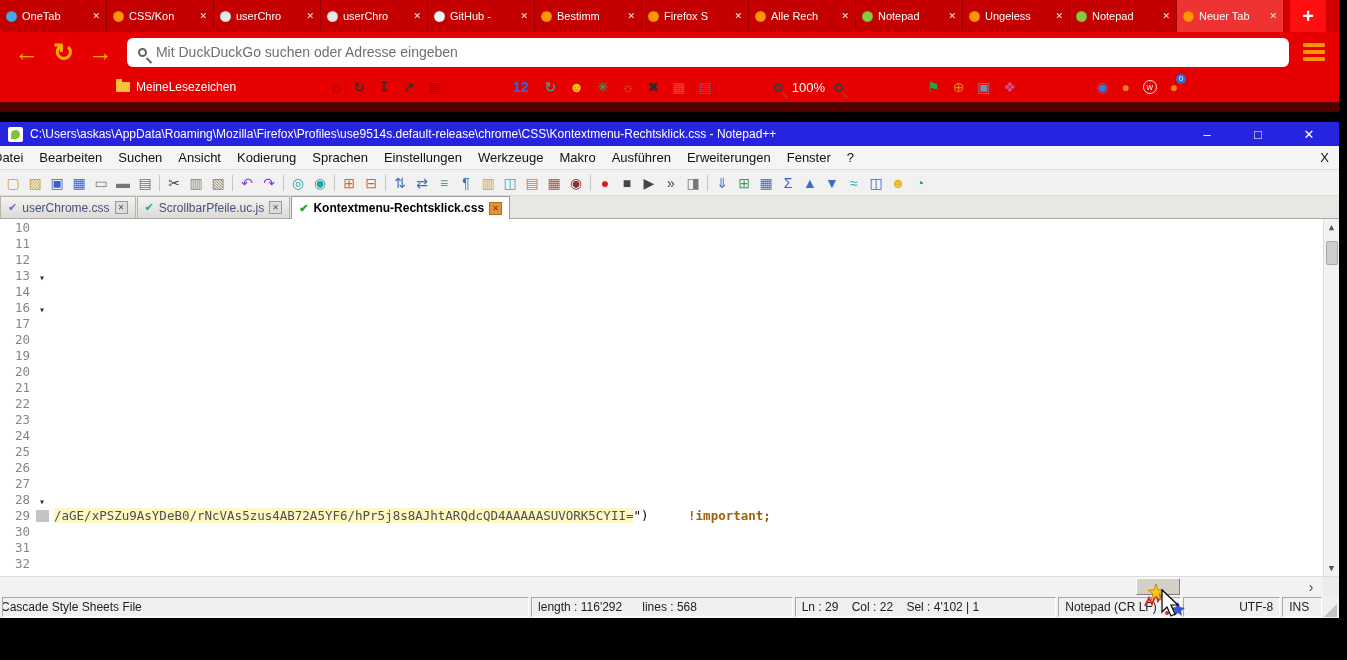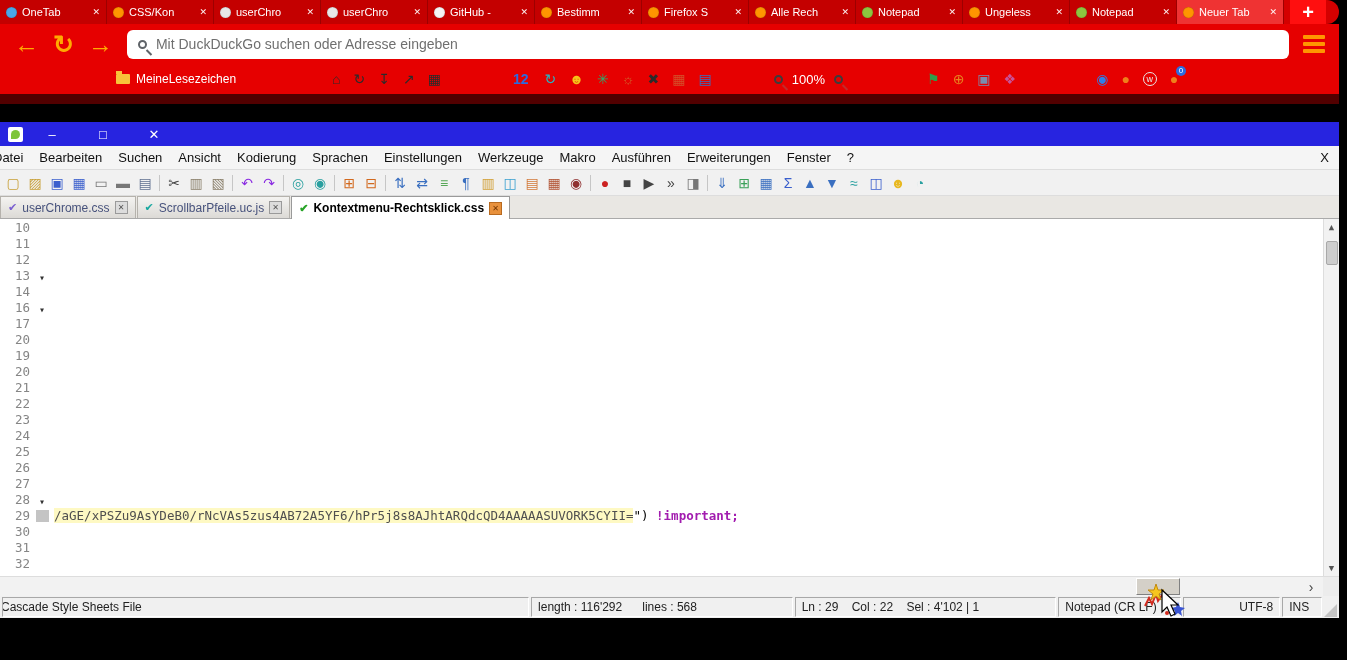--- a/index.html
+++ b/index.html
@@ -6,21 +6,21 @@
   html,body { margin:0; padding:0; }
   body {
     width:1347px; height:660px; background:#000;
     font-family:"Liberation Sans", sans-serif;
     position:relative; overflow:hidden;
   }
   .screen { position:absolute; inset:0; }
 
   
   .browser { position:absolute; left:0; top:0; width:1339px; }
-  .tabstrip { height:24px; background:#d40000; display:flex; align-items:stretch;border-radius:13px; }
+  .tabstrip { height:32px; background:#d40000; display:flex; align-items:stretch; }
   .ff-tabs { display:flex; }
   .fftab { width:107px; display:flex; align-items:center; gap:5px; padding:0 6px;
            background:#c40000; border-right:1px solid #9d0000; color:#fff; font-size:11px; }
   .fftab.active { background:#ef3333; }
   .favicon { width:11px; height:11px; border-radius:50%; flex:0 0 auto; box-shadow:0 0 1px rgba(0,0,0,.5) inset; }
   .tlabel { flex:1; white-space:nowrap; overflow:hidden; }
   .tclose { font-size:9px; opacity:.95; }
   .newtab-btn { width:36px; margin-left:6px; background:#ff0f0f; color:#fff; font-size:20px; font-weight:bold;
                 display:flex; align-items:center; justify-content:center; }
 
@@ -87,21 +87,21 @@
   .editor { position:relative; height:357px; background:#fff; overflow:hidden;
             font-family:"DejaVu Sans Mono","Liberation Mono",monospace; }
   .ln-row { height:16px; display:flex; align-items:center; }
   .ln-num { width:30px; text-align:right; color:#858585; font-size:12.5px; flex:0 0 auto; }
   .ln-margin { width:24px; flex:0 0 auto; text-align:center; }
   .fold { font-size:10px; color:#333; }
   .selbox { display:inline-block; width:13px; height:12px; background:#c4c4c4; vertical-align:middle; }
   .ln-text { font-size:12.5px; white-space:pre; }
   .seg-sel { background:#fef9c3; color:#4f4f4f; }
   .seg-code { color:#000; }
-  .seg-imp { color:#a21caf; font-weight:bold; }
+  .seg-imp { color:#a16207; font-weight:bold;margin-left:32px; }
 
   .vscroll { position:absolute; right:0; top:0; width:16px; height:100%; background:#f2f2f2;
              border-left:1px solid #ddd; display:flex; flex-direction:column; align-items:center; font-size:9px; color:#555; }
   .varrow { height:16px; width:100%; display:flex; align-items:center; justify-content:center; }
   .vthumb { width:12px; height:24px; background:#cdcdcd; border:1px solid #a8a8a8; border-radius:2px; margin-top:6px; }
   .vdown { margin-top:auto; }
 
   .hscroll { height:20px; background:#f2f2f2; position:relative; border-top:1px solid #ddd; }
   .hthumb { position:absolute; left:1136px; top:1px; width:44px; height:17px; background:#d4d0c8;
             border:1px solid; border-color:#fff #808080 #808080 #fff; }
@@ -242,20 +242,21 @@
           <span class="bmicon circ" style="color: rgb(232, 232, 232);">w</span>
           <span class="bmicon" style="color: rgb(239, 127, 26);">●<sup class="badge">0</sup></span>
         </div>
     </div>
     <div class="band"></div>
   </div>
 
   <div class="npp">
     <div class="titlebar">
       <span class="npp-icon"></span>
+      <span class="title-text">C:\Users\askas\AppData\Roaming\Mozilla\Firefox\Profiles\use9514s.default-release\chrome\CSS\Kontextmenu-Rechtsklick.css - Notepad++</span>
       <span class="winctl">–</span>
       <span class="winctl">□</span>
       <span class="winctl">✕</span>
     </div>
     <div class="menubar">
       <div id="npp-menus" class="menus">
           <span class="menu-item">Datei</span>
           <span class="menu-item">Bearbeiten</span>
           <span class="menu-item">Suchen</span>
           <span class="menu-item">Ansicht</span>

